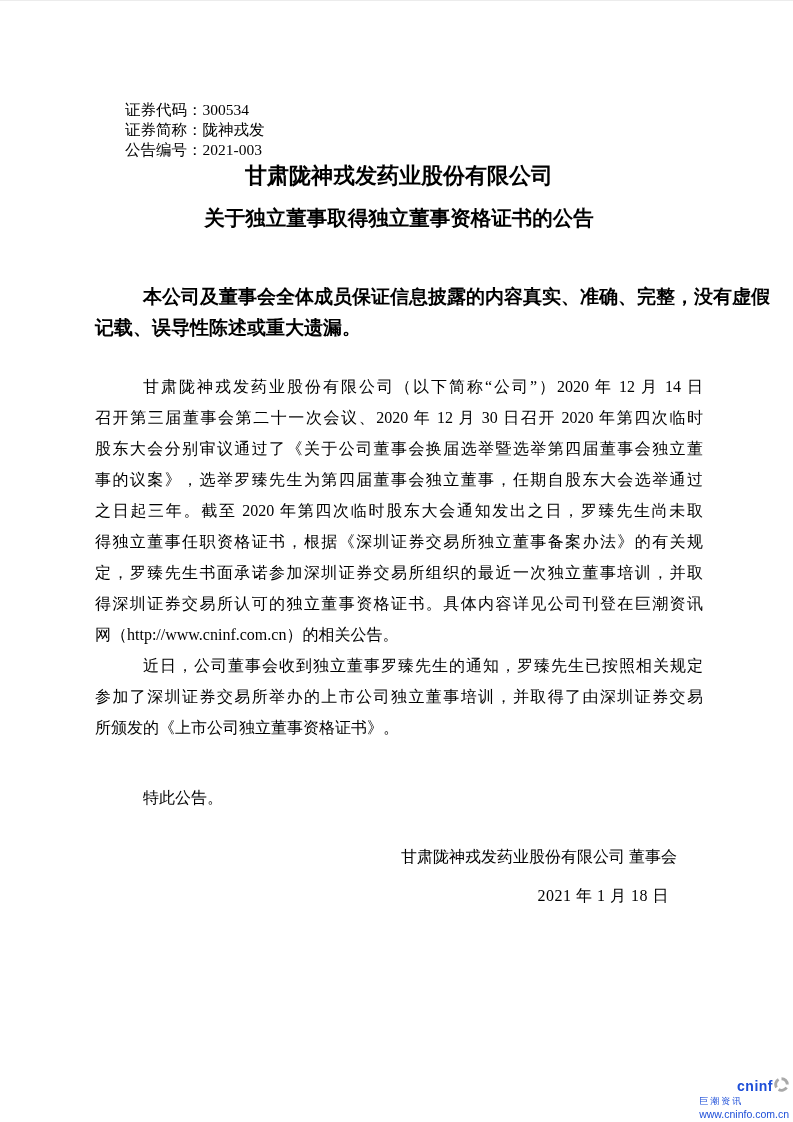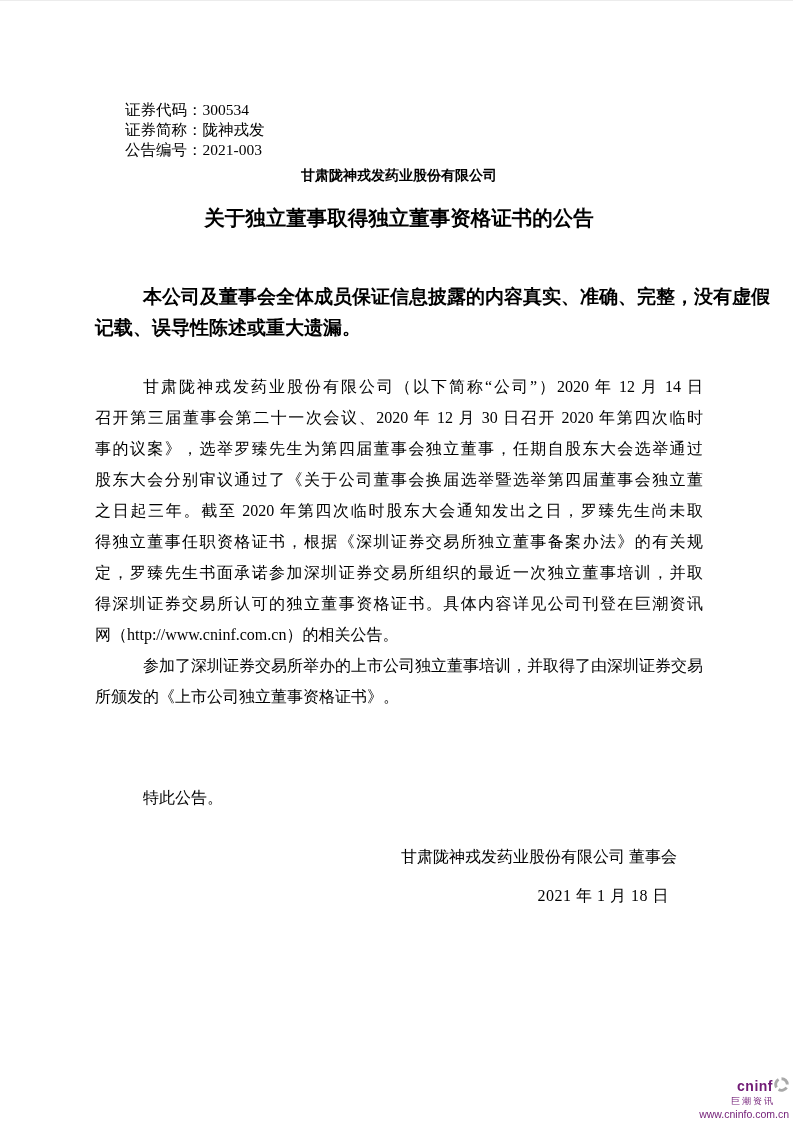--- a/index.html
+++ b/index.html
@@ -28,21 +28,21 @@
     white-space: nowrap;
     flex-direction: column;
   }
   
   .title-company {
     position: absolute;
     top: 161px;
     left: 95px;
     width: 608px;
     text-align: center;
-    font-size: 14px;
+    font-size: 22px;
     font-weight: bold;
     line-height: 28px;
     margin: 0;
   }
   .title-subject {
     position: absolute;
     top: 204px;
     left: 95px;
     width: 608px;
     text-align: center;
@@ -94,22 +94,21 @@
     text-align: right;
     font-size: 16px;
     line-height: 31px;
   }
   .sig-block .sig-date { margin-top: 8px; padding-right: 8px; letter-spacing: 0.5px; }
   
   .footer-logo {
     position: absolute;
     top: 1076px;
     right: 4px;
-    text-align: right;
-    color: #701a75;
+    color: #1d4ed8;
     font-family: "Liberation Sans", "DejaVu Sans", sans-serif;
     line-height: 1;
   }
   .footer-logo .brand-row {
     display: flex;
     align-items: center;
     justify-content: flex-end;
     gap: 1px;
   }
   .footer-logo .brand-text {
@@ -144,29 +143,30 @@
 
   <div class="statement para">
       <div class="line">本公司及董事会全体成员保证信息披露的内容真实、准确、完整，没有虚假</div>
       <div class="line">记载、误导性陈述或重大遗漏。</div>
     </div>
 
   <div class="body-block">
     <div class="para">
         <div class="line">甘肃陇神戎发药业股份有限公司（以下简称“公司”）2020 年 12 月 14 日</div>
         <div class="line">召开第三届董事会第二十一次会议、2020 年 12 月 30 日召开 2020 年第四次临时</div>
+        <div class="line">股东大会分别审议通过了《关于公司董事会换届选举暨选举第四届董事会独立董</div>
         <div class="line">事的议案》，选举罗臻先生为第四届董事会独立董事，任期自股东大会选举通过</div>
-        <div class="line">股东大会分别审议通过了《关于公司董事会换届选举暨选举第四届董事会独立董</div>
         <div class="line">之日起三年。截至 2020 年第四次临时股东大会通知发出之日，罗臻先生尚未取</div>
         <div class="line">得独立董事任职资格证书，根据《深圳证券交易所独立董事备案办法》的有关规</div>
         <div class="line">定，罗臻先生书面承诺参加深圳证券交易所组织的最近一次独立董事培训，并取</div>
         <div class="line">得深圳证券交易所认可的独立董事资格证书。具体内容详见公司刊登在巨潮资讯</div>
         <div class="line">网（http://www.cninf.com.cn）的相关公告。</div>
       </div>
     <div class="para">
+        <div class="line">近日，公司董事会收到独立董事罗臻先生的通知，罗臻先生已按照相关规定</div>
         <div class="line">参加了深圳证券交易所举办的上市公司独立董事培训，并取得了由深圳证券交易</div>
         <div class="line">所颁发的《上市公司独立董事资格证书》。</div>
       </div>
   </div>
 
   <div class="closing">特此公告。</div>
 
   <div class="sig-block">
     <div class="sig-name">甘肃陇神戎发药业股份有限公司 董事会</div>
     <div class="sig-date">2021 年 1 月 18 日</div>

